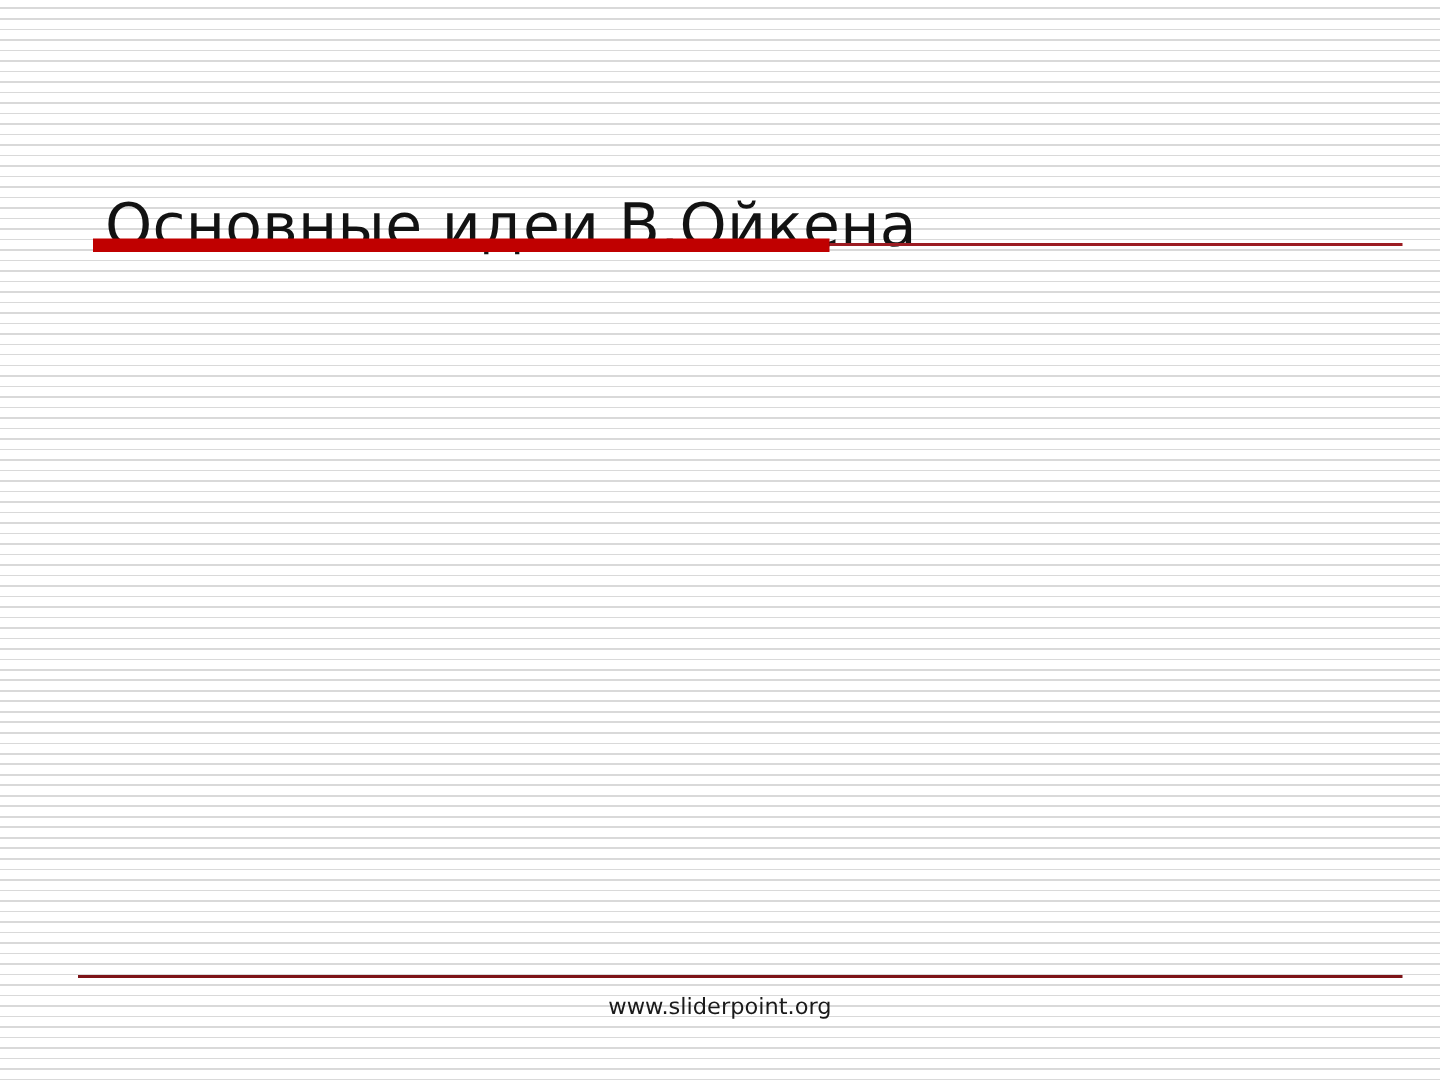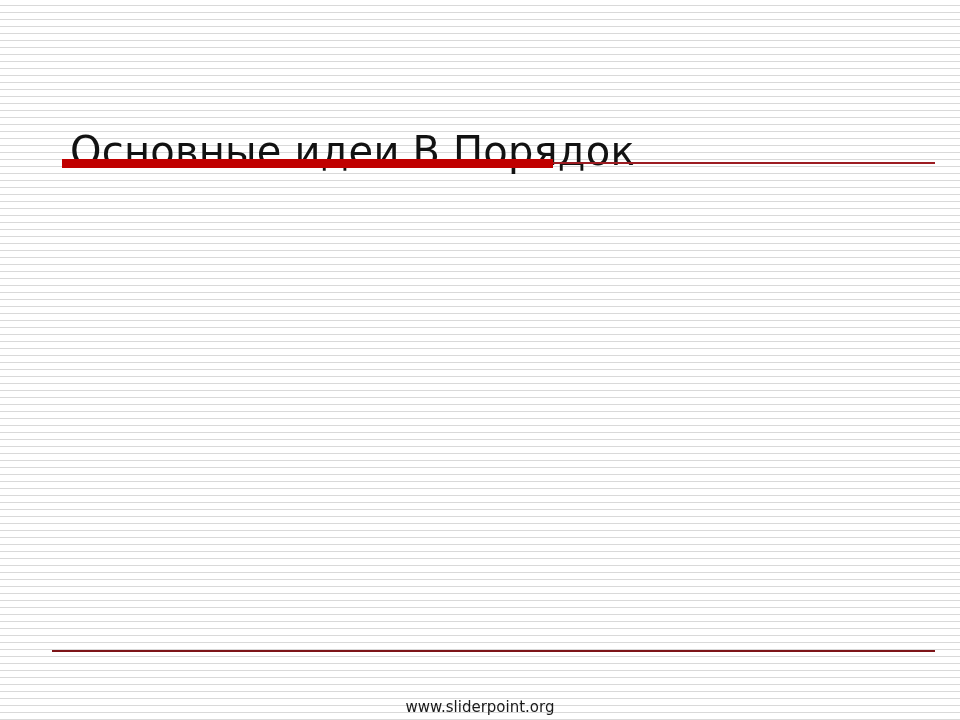--- a/index.html
+++ b/index.html
@@ -111,29 +111,28 @@
 
   #footer-text {
     position: absolute;
     left: 0;
     top: 661px;
     width: 960px;
     text-align: center;
     font-size: 15px;
     line-height: 20px;
     color: #1a1a1a;
-    margin-top: 36px;
   }
 </style>
 </head>
 <body>
 
 <div id="slide">
 
-  <h1 id="title">Основные идеи В.Порядок</h1>
+  <h1 id="title">Основные идеи В.Ойкена</h1>
 
   <div id="title-rule-thick"></div>
 
   <div id="title-rule-thin"></div>
 
 
   <div id="footer-rule"></div>
 
   <div id="footer-text">www.sliderpoint.org</div>
 

